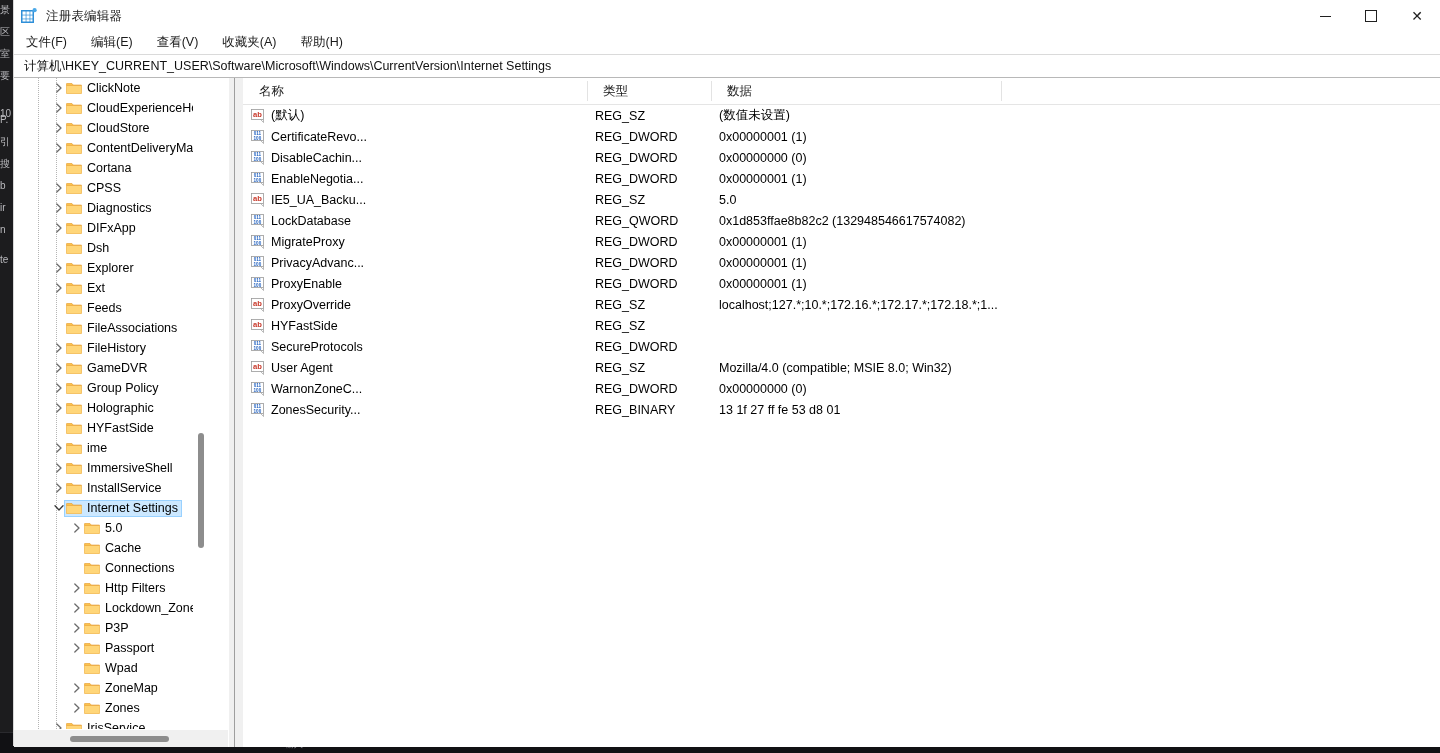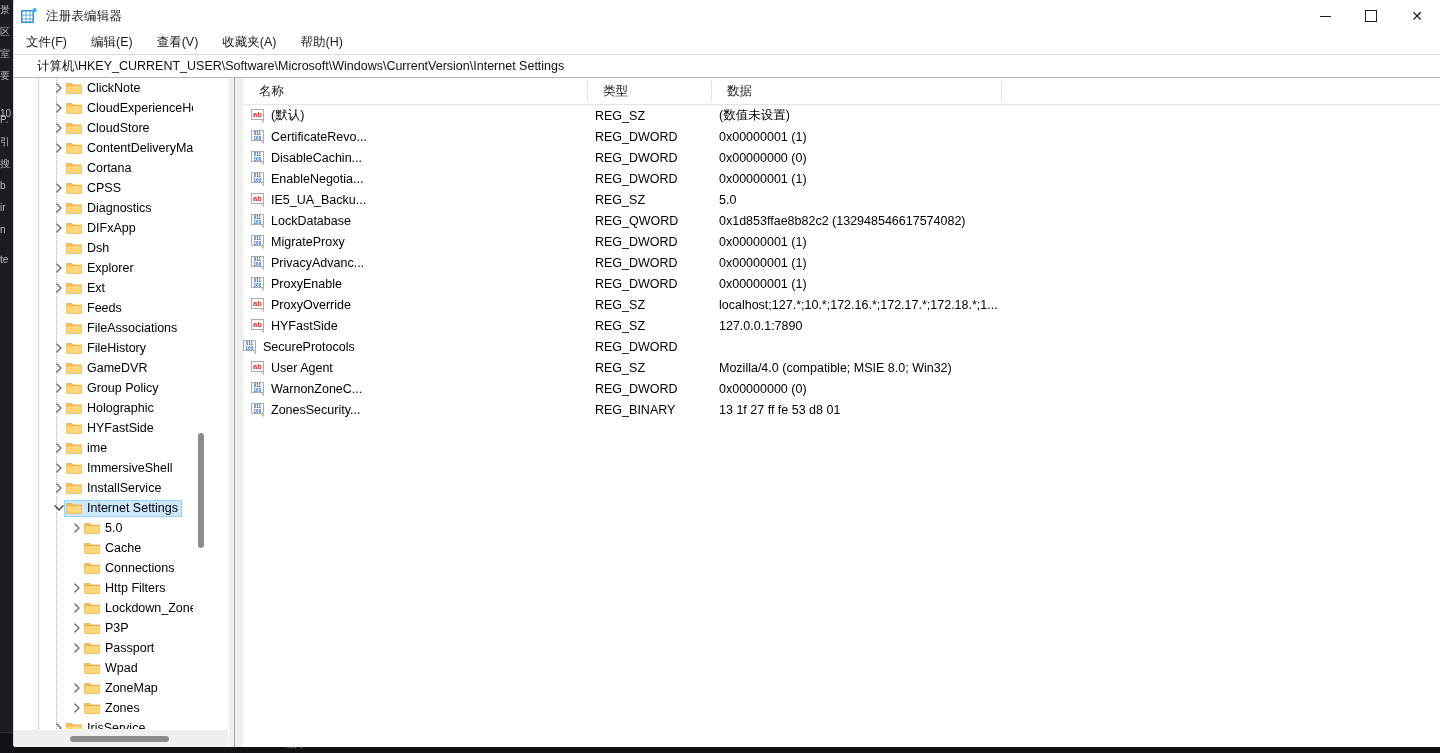--- a/index.html
+++ b/index.html
@@ -94,21 +94,21 @@
     white-space: nowrap;
   }
 
   
   #address-bar {
     height: 22px;
     background: #ffffff;
     border-top: 1px solid #dadada;
     border-bottom: 1px solid #b8b8b8;
     display: flex; align-items: center;
-    padding-left: 23px;
+    padding-left: 10px;
     font-size: 12.5px;
     color: #111;
     white-space: nowrap;
     overflow: hidden;
   }
 
   
   #content-area {
     position: relative;
     height: 669px;
@@ -1123,26 +1123,23 @@
                   <rect x="0.5" y="0.5" width="12" height="10" fill="#ffffff" stroke="#9a9a9a" stroke-width="0.8"></rect>
                   <text x="6.4" y="8.1" font-family="Liberation Sans, sans-serif" font-size="7.6" font-weight="bold" fill="#c8392b" text-anchor="middle">ab</text>
                   <path d="M12.5 10.5 L12.5 13.5 L9.6 10.5 Z" fill="#ffffff" stroke="#9a9a9a" stroke-width="0.7"></path>
                 </svg>
               </span>
               <span>HYFastSide</span>
             </div>
             <div class="cell" style="left: 352px; width: 115px;">
               <span>REG_SZ</span>
             </div>
-            <div class="cell" style="left: 476px; width: 640px;">
-              <span>127.0.0.1:7890</span>
-            </div>
-          </div>
-          <div class="list-row">
-            <div class="cell" style="left: 0; width: 330px;">
+          </div>
+          <div class="list-row">
+            <div class="cell" style="left: 8px; width: 330px;">
               <span class="val-icon">
                 <svg width="15" height="14" viewBox="0 0 15 14">
                   <rect x="0.5" y="0.5" width="12" height="10" fill="#ffffff" stroke="#9a9a9a" stroke-width="0.8"></rect>
                   <text x="6.4" y="5.4" font-family="Liberation Sans, sans-serif" font-size="4.6" font-weight="bold" fill="#1f5fbf" text-anchor="middle">011</text>
                   <text x="6.4" y="9.8" font-family="Liberation Sans, sans-serif" font-size="4.6" font-weight="bold" fill="#1f5fbf" text-anchor="middle">100</text>
                   <path d="M12.5 10.5 L12.5 13.5 L9.6 10.5 Z" fill="#ffffff" stroke="#9a9a9a" stroke-width="0.7"></path>
                 </svg>
               </span>
               <span>SecureProtocols</span>
             </div>

